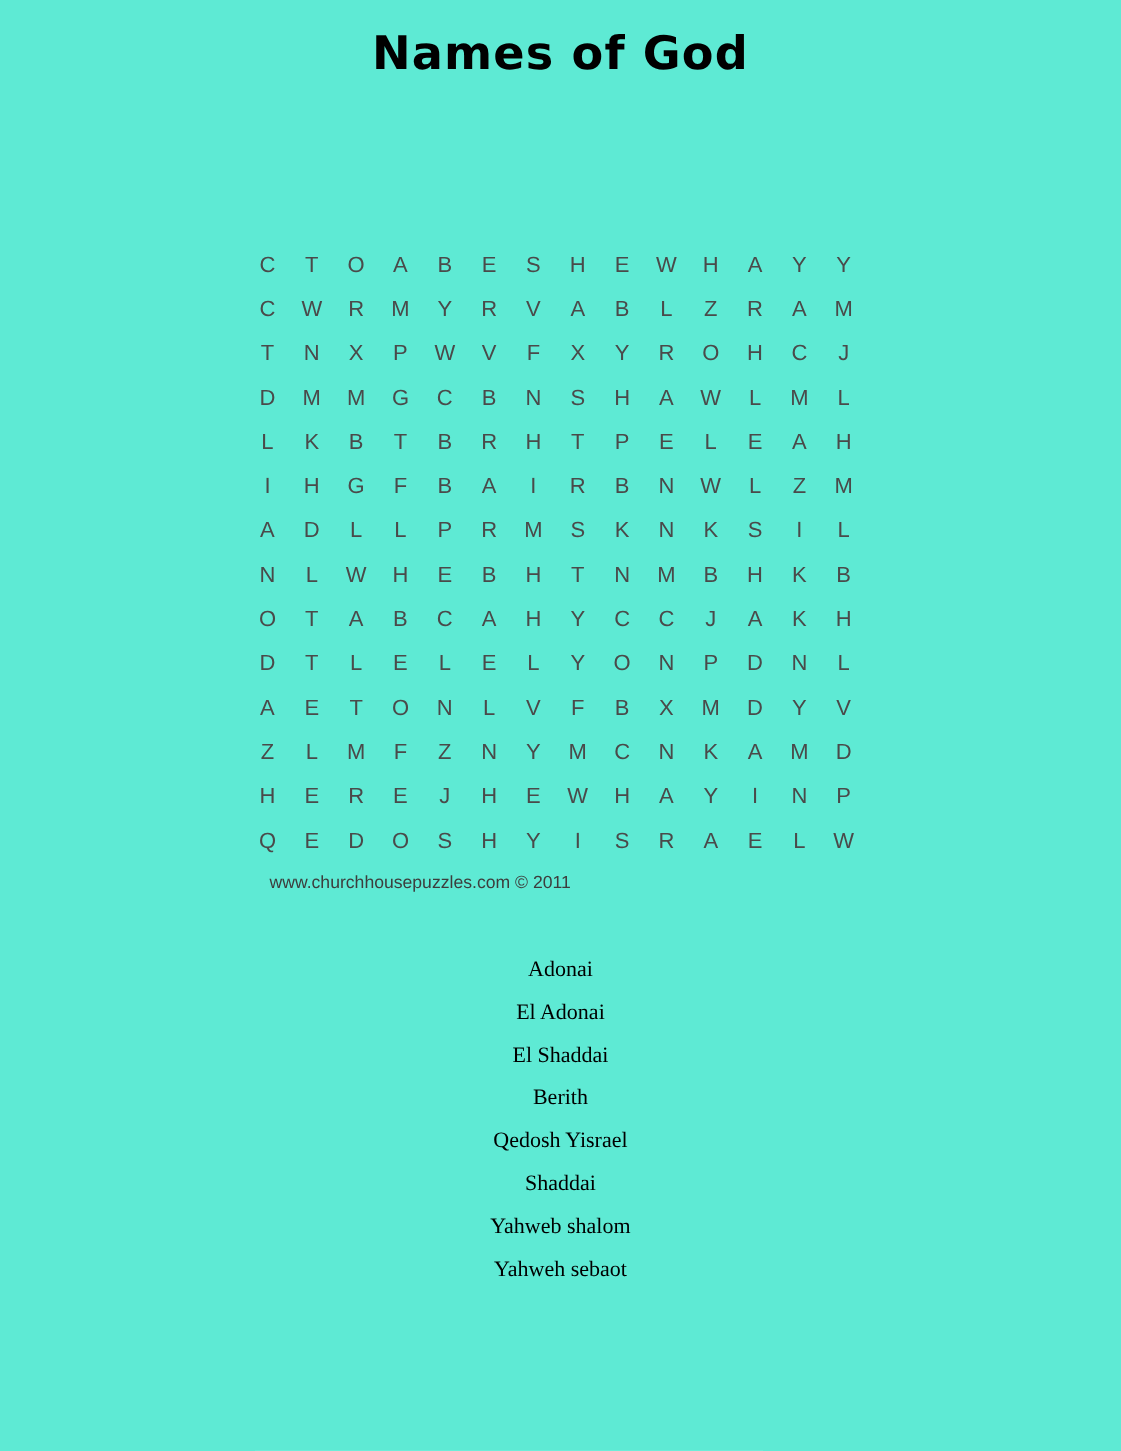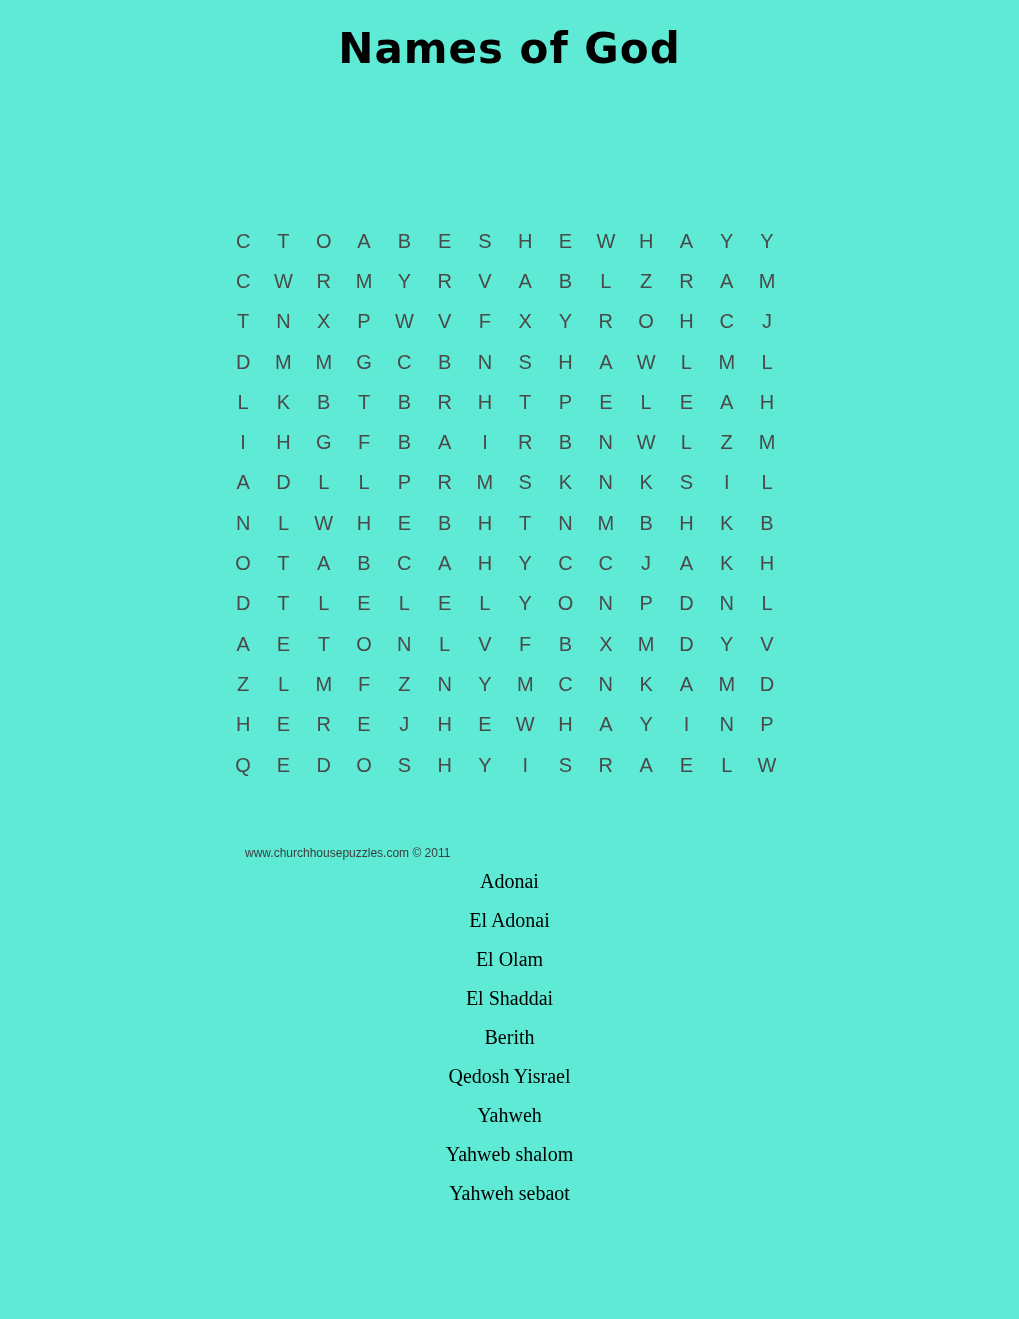--- a/index.html
+++ b/index.html
@@ -43,23 +43,23 @@
     display: flex;
     align-items: center;
     justify-content: center;
     font-family: "Liberation Sans", sans-serif;
     font-size: 20px;
     color: #4a4a4a;
   }
   .copyright {
     position: absolute;
     left: 245px;
-    top: 846px;
+    top: 794px;
     font-family: "Liberation Sans", sans-serif;
-    font-size: 12px;
+    font-size: 16px;
     color: #3d3d3d;
   }
   .word-list {
     position: absolute;
     top: 862px;
     left: 0;
     width: 100%;
   }
   .word-item {
     height: 39px;
@@ -274,22 +274,21 @@
       <span class="grid-cell">E</span>
       <span class="grid-cell">L</span>
       <span class="grid-cell">W</span>
     </div>
 
   <div class="copyright">www.churchhousepuzzles.com © 2011</div>
 
   <div class="word-list">
       <div class="word-item">Adonai</div>
       <div class="word-item">El Adonai</div>
-      <div class="word-item">El Olam</div>
       <div class="word-item">El Shaddai</div>
       <div class="word-item">Berith</div>
       <div class="word-item">Qedosh Yisrael</div>
-      <div class="word-item">Yahweh</div>
+      <div class="word-item">Shaddai</div>
       <div class="word-item">Yahweb shalom</div>
       <div class="word-item">Yahweh sebaot</div>
     </div>
 
 </div>
 
 </body></html>

